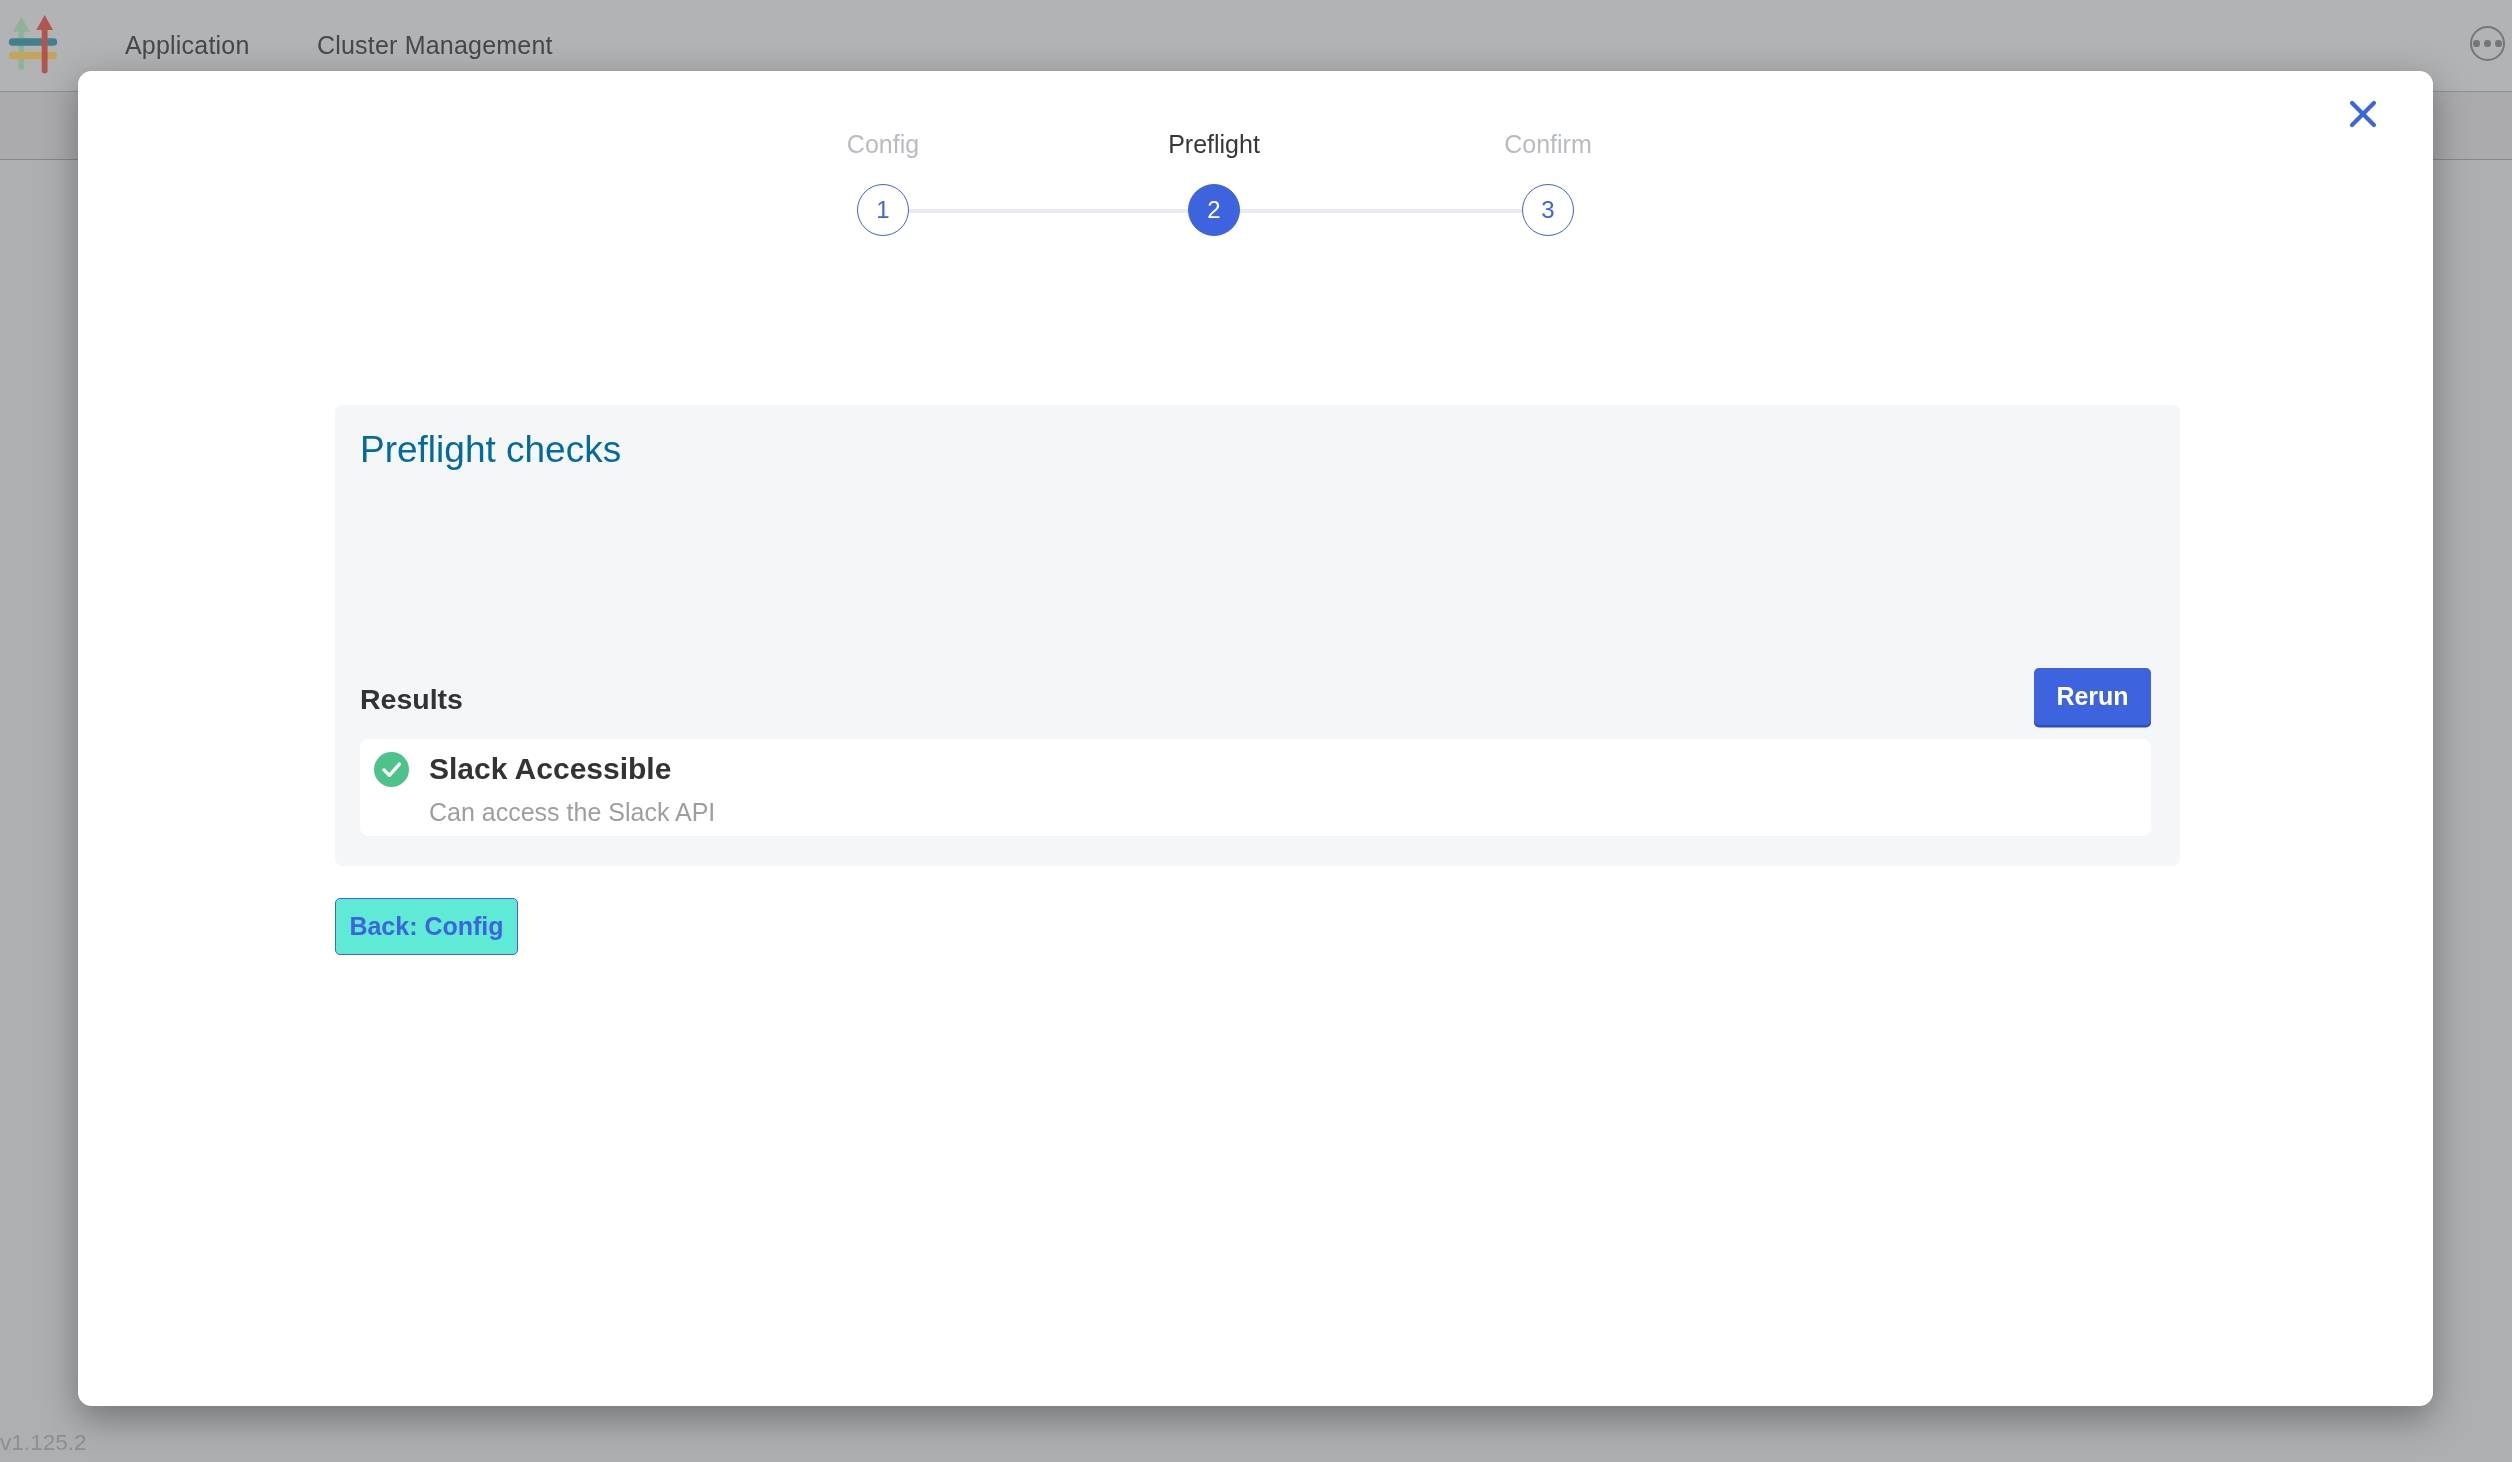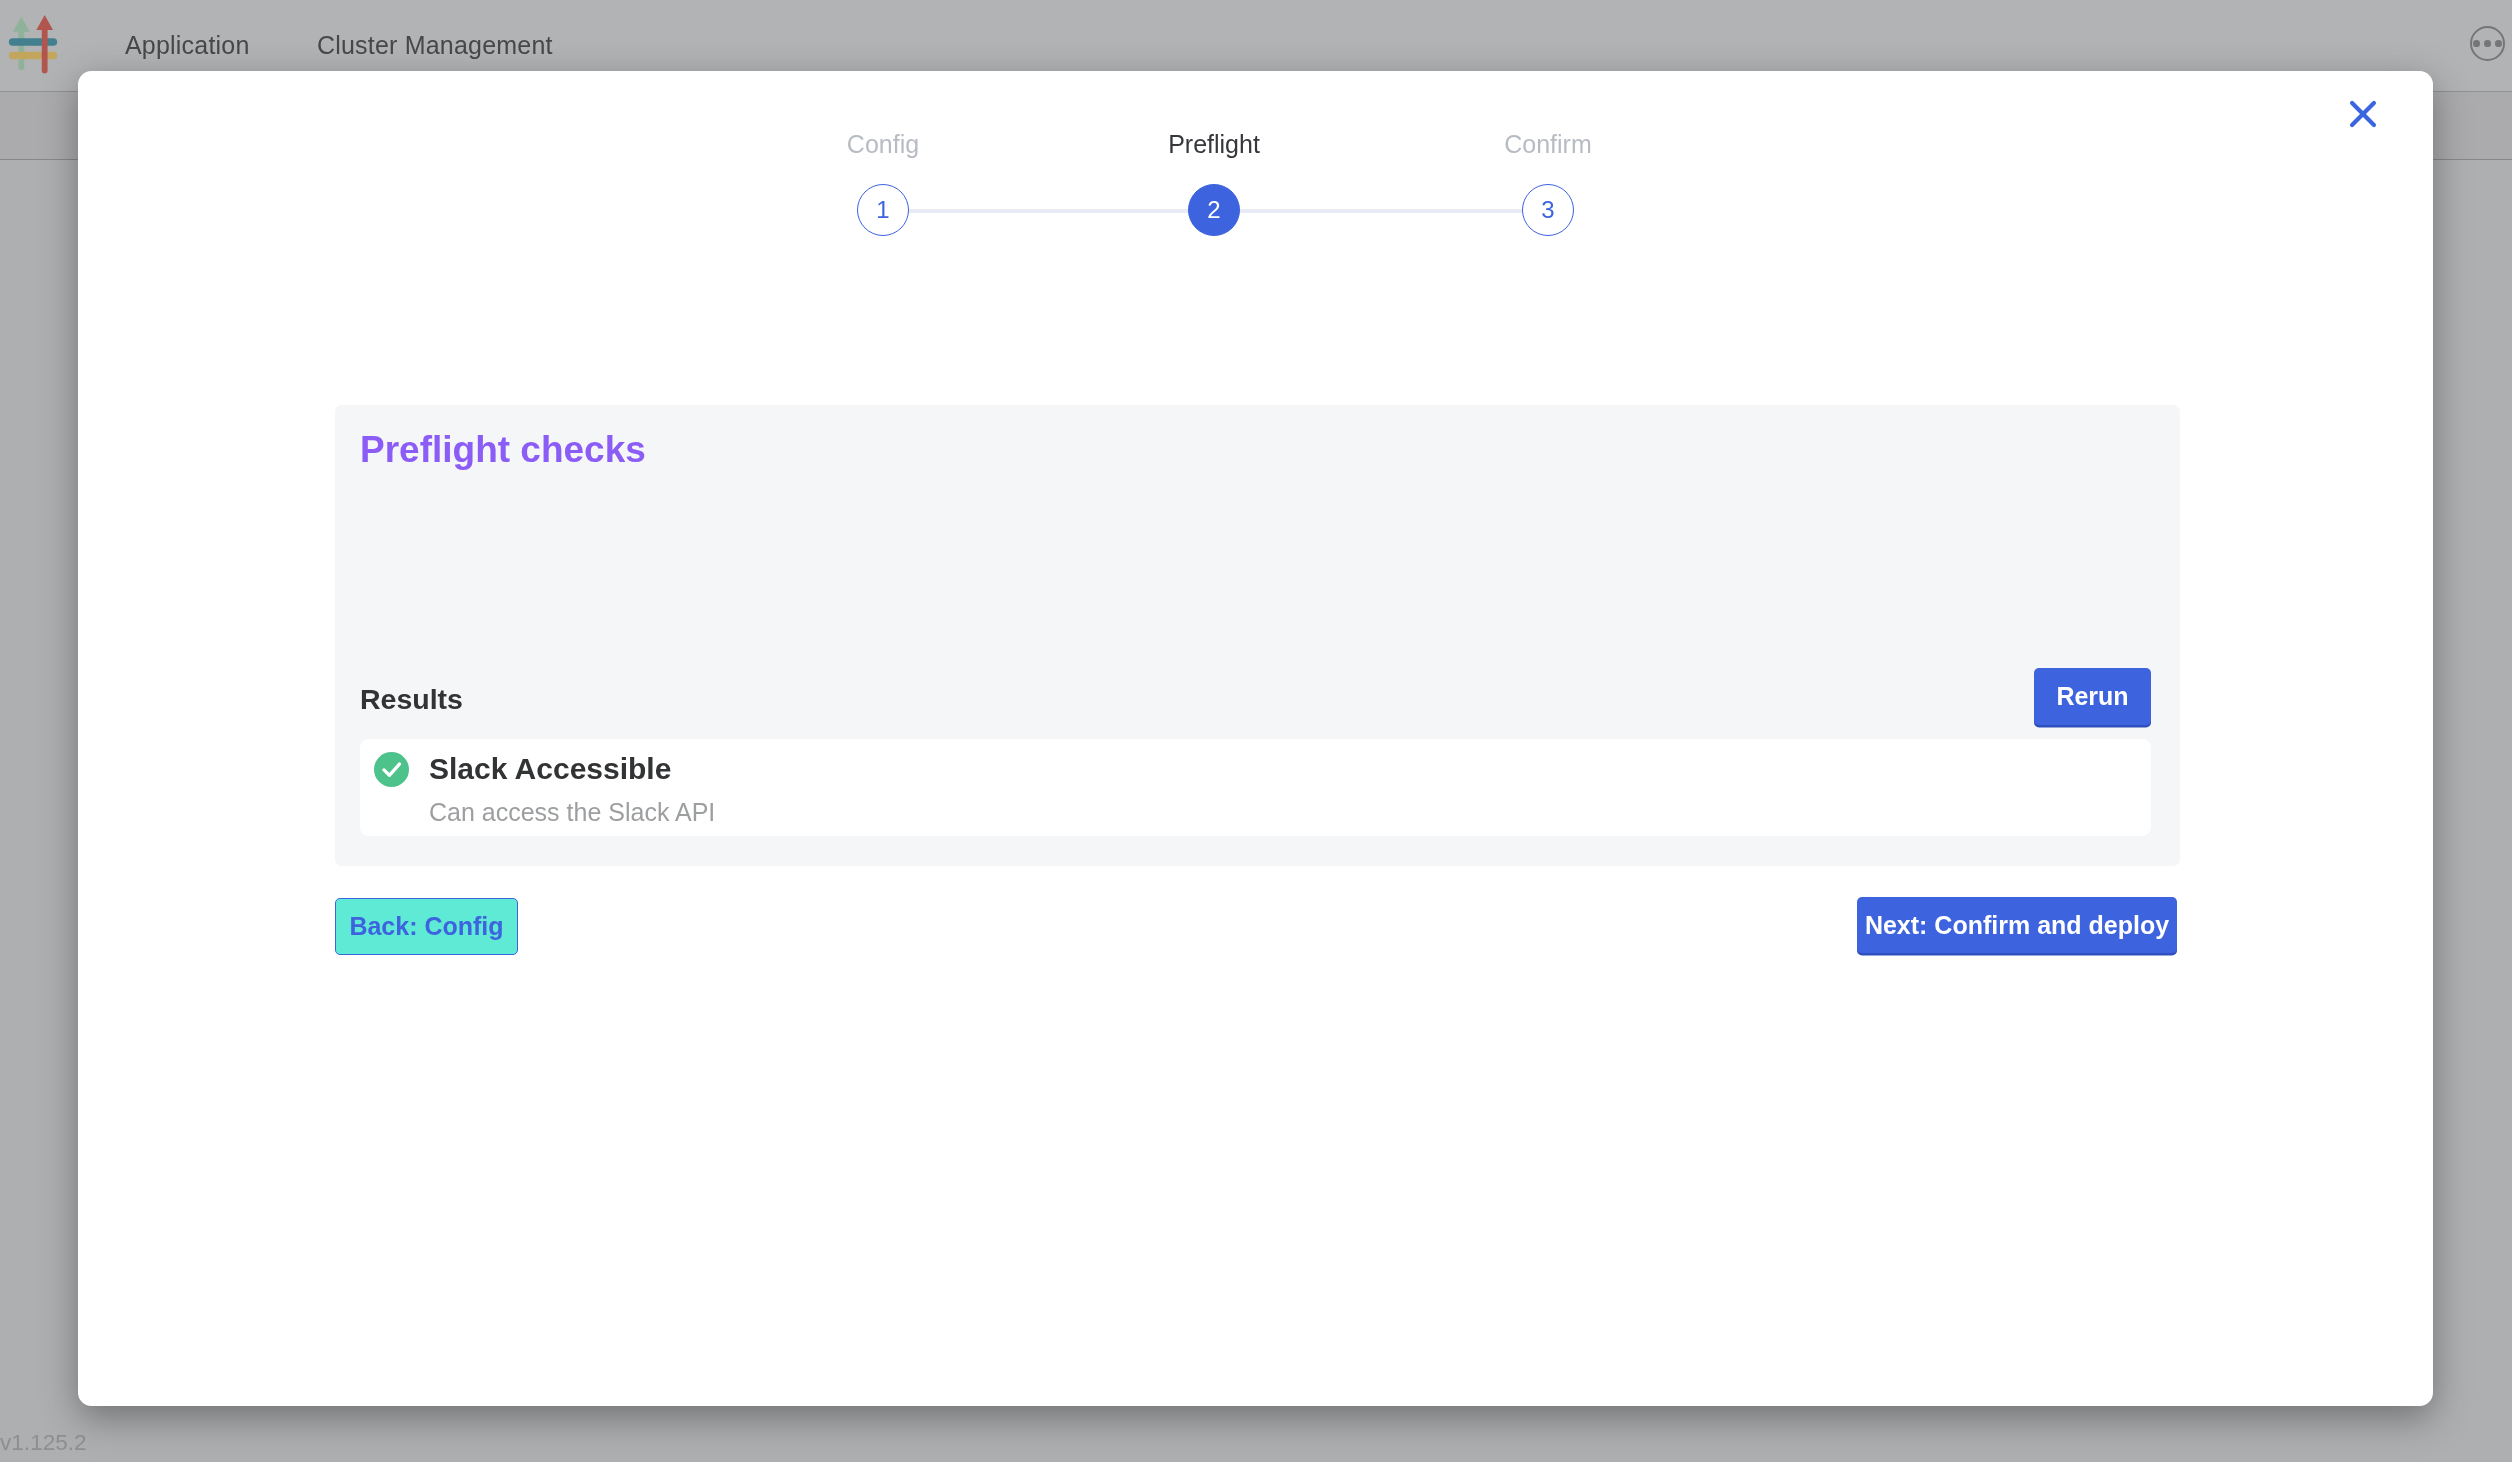--- a/index.html
+++ b/index.html
@@ -58,21 +58,21 @@
     background: #ffffff; border: 1.7px solid #3e63de; color: #3e63de;
     display: flex; align-items: center; justify-content: center;
     font-size: 24px; font-weight: 400;
   }
   .step-circle.active { background: #3e63de; border-color: #3e63de; color: #ffffff; }
   
   .panel {
     position: absolute; left: 257px; top: 334px; width: 1845px; height: 461px;
     background: #f5f6f7; border-radius: 6.7px;
   }
-  .panel-title { position: absolute; left: 25px; top: 23.5px; font-size: 37px; font-weight: 700; color: #8b5cf6; }
+  .panel-title { position: absolute; left: 25px; top: 23.5px; font-size: 37px; font-weight: 400; color: #0369a1; }
   .panel-desc {
     position: absolute; left: 25px; top: 84px; width: 1803px;
     font-size: 28px; line-height: 50px; color: #9ea0a3;
   }
   .results-label { position: absolute; left: 25px; top: 278px; font-size: 28.5px; font-weight: 700; color: #323335; }
   .rerun-btn {
     position: absolute; left: 1699px; top: 247px; width: 117px; height: 57px;
     background: #3e63de; border: none; border-radius: 5px;
     box-shadow: 0 2.5px 0 #2e4fbd;
     color: #ffffff; font-family: inherit; font-size: 25px; font-weight: 700; cursor: pointer; margin-top: 16px;
@@ -146,16 +146,15 @@
       <svg class="check-icon" viewBox="0 0 42 42" xmlns="http://www.w3.org/2000/svg">
         <circle cx="21" cy="21" r="21" fill="#4ec28b"></circle>
         <path d="M12 21.5 L18.5 28 L30.5 14.5" fill="none" stroke="#ffffff" stroke-width="4" stroke-linecap="round" stroke-linejoin="round"></path>
       </svg>
       <div class="check-name">Slack Accessible</div>
       <div class="check-detail">Can access the Slack API</div>
     </div>
   </div>
 
   <button class="back-btn">Back: Config</button>
-  <button class="next-btn">Next: Confirm and deploy</button>
 
 </div>
 
 
 </body></html>

